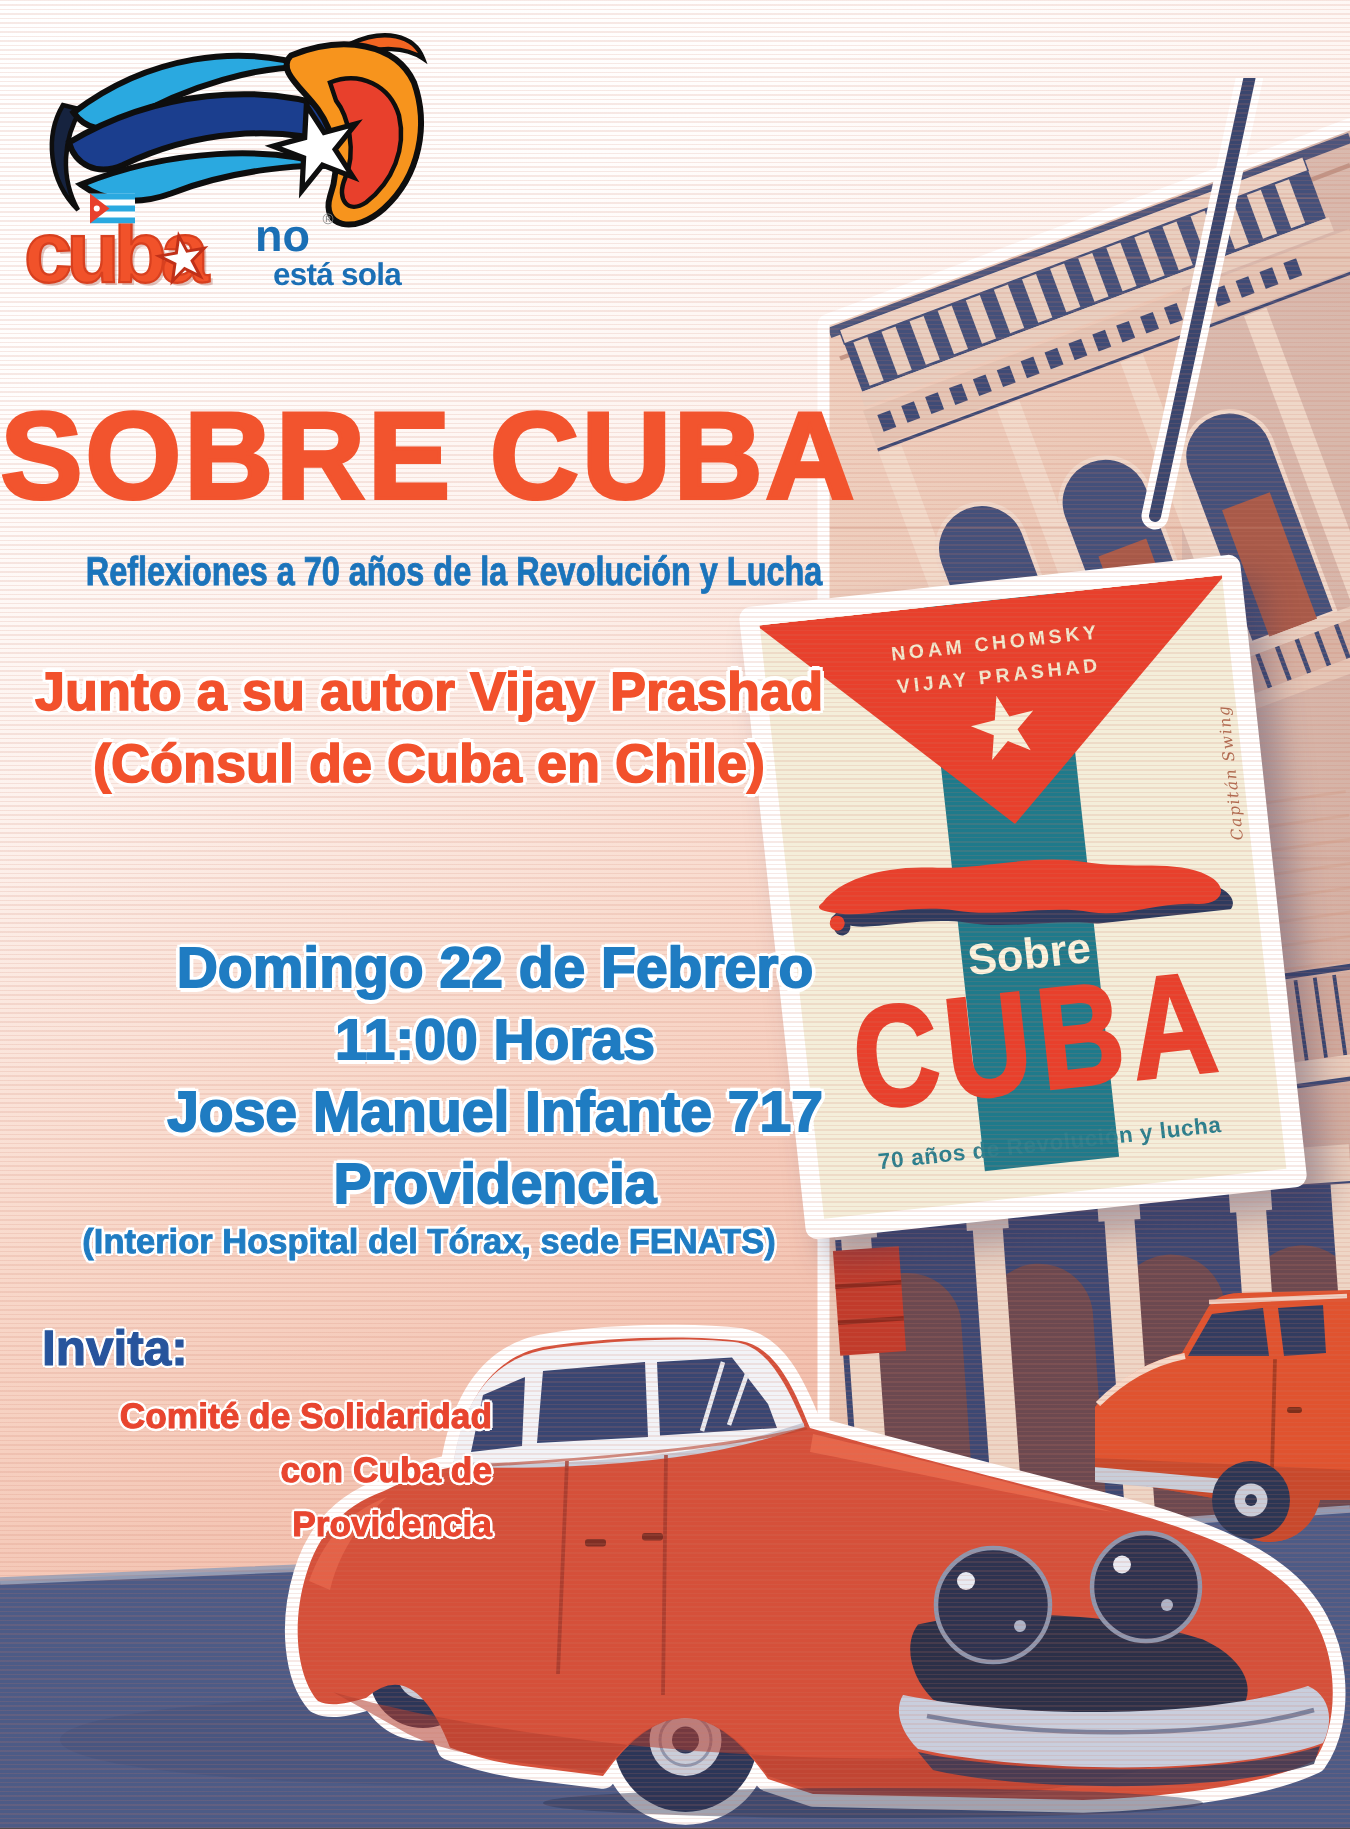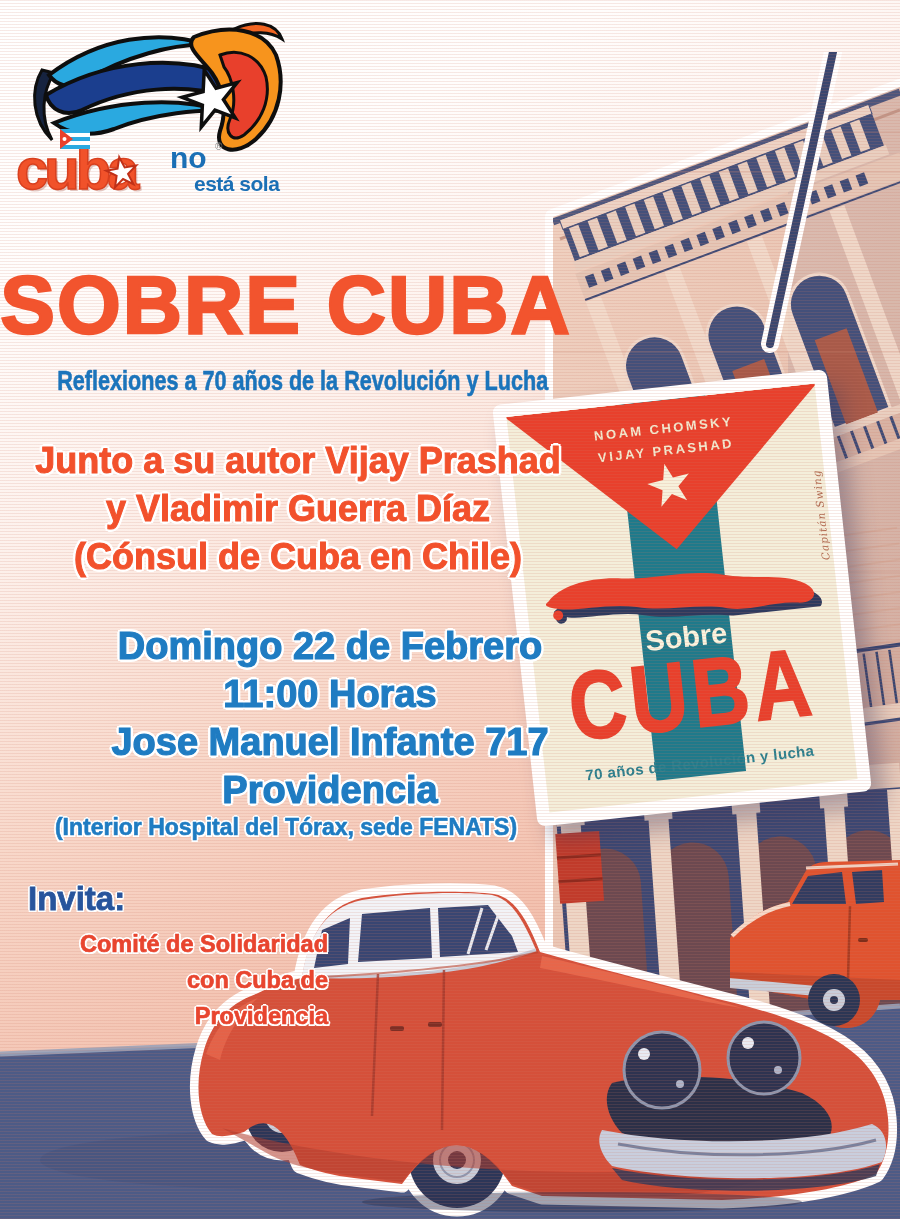--- a/index.html
+++ b/index.html
@@ -7,31 +7,31 @@
     font-family:"Liberation Sans",sans-serif;
     background:linear-gradient(155deg,#ffffff 0%,#fffdfc 18%,#fdf1ec 34%,#f8d8ca 52%,#f3c2b0 70%,#f0b8a5 88%,#efb3a0 100%);}
   .abs{position:absolute;}
   
   .ow2{text-shadow:2px 0 0 #fff,-2px 0 0 #fff,0 2px 0 #fff,0 -2px 0 #fff,1.5px 1.5px 0 #fff,-1.5px 1.5px 0 #fff,1.5px -1.5px 0 #fff,-1.5px -1.5px 0 #fff;}
   .ow3{text-shadow:3px 0 0 #fff,-3px 0 0 #fff,0 3px 0 #fff,0 -3px 0 #fff,2.2px 2.2px 0 #fff,-2.2px 2.2px 0 #fff,2.2px -2.2px 0 #fff,-2.2px -2.2px 0 #fff;}
   .center{left:0;width:572px;text-align:center;}
   .kicker{top:221px;font-size:35px;font-weight:700;color:#1977bd;-webkit-text-stroke:1px #1977bd;letter-spacing:.5px;z-index:20;}
   .big-title{top:264px;font-size:82px;line-height:1;font-weight:900;color:#f2542e;-webkit-text-stroke:2.5px #f2542e;letter-spacing:2px;z-index:20;}
   .subtitle{top:366px;font-size:27px;font-weight:700;color:#1b74bb;white-space:nowrap;transform:scaleX(.8);transform-origin:50% 50%;z-index:20;-webkit-text-stroke:.6px #1b74bb;}
-  .authors{top:437px;font-size:36px;line-height:48px;font-weight:700;color:#f2512c;-webkit-text-stroke:1px #f2512c;z-index:20;margin-left:12px;}
+  .authors{top:437px;font-size:36px;line-height:48px;font-weight:700;color:#f2512c;-webkit-text-stroke:1px #f2512c;z-index:20;}
   .event{top:622px;font-size:38px;line-height:48px;font-weight:700;color:#1f7cc2;-webkit-text-stroke:1.2px #1f7cc2;z-index:20;padding-left:44px;}
   .venue-note{top:814px;font-size:23px;font-weight:700;color:#1f7cc2;-webkit-text-stroke:.6px #1f7cc2;z-index:20;}
   .invita{left:28px;top:880px;font-size:33px;font-weight:700;color:#27549c;-webkit-text-stroke:.8px #27549c;z-index:20;}
   .org{left:28px;top:926px;width:300px;font-size:23.5px;line-height:36px;font-weight:700;color:#e8452f;-webkit-text-stroke:.7px #e8452f;text-align:right;z-index:20;}
   
   .logo{left:10px;top:5px;width:300px;height:205px;z-index:22;}
   .logo-word{position:absolute;left:6px;top:130px;font-size:58px;font-weight:900;letter-spacing:-4px;color:#f1522a;-webkit-text-stroke:1.5px #d8401f;text-shadow:2px 2px 0 rgba(140,30,10,.25);}
   .logo-no{position:absolute;left:160px;top:136px;font-size:30px;font-weight:900;color:#1b6fb5;}
   .logo-tm{position:absolute;left:205px;top:136px;font-size:10px;color:#8a8a8a;}
-  .logo-sola{position:absolute;left:184px;top:167px;font-size:21px;font-weight:900;color:#1b6fb5;letter-spacing:-.5px;}
+  .logo-sola{position:absolute;left:172px;top:167px;font-size:21px;font-weight:900;color:#1b6fb5;letter-spacing:-.5px;}
   
   .book{left:514px;top:386px;width:310px;height:398px;background:#f4eeda;border:13px solid #ffffff;border-radius:8px;
         transform:rotate(-6.2deg);box-shadow:12px 16px 22px rgba(58,54,92,.38);z-index:6;overflow:hidden;}
   .book-stripe{position:absolute;left:50%;margin-left:-45px;width:90px;top:0;bottom:20px;background:#1f7a8b;}
   .book-tri{position:absolute;left:-2px;right:-2px;top:0;height:150px;background:#e8402c;
         clip-path:polygon(0 0,100% 0,50% 100%);}
   .book-authors{position:absolute;top:18px;left:0;width:100%;text-align:center;color:#f2e9cf;font-size:13px;font-weight:700;letter-spacing:2.5px;line-height:22px;}
   .book-star{position:absolute;top:60px;left:50%;margin-left:-27px;}
   .book-island{position:absolute;top:148px;left:10px;}
   .book-sobre{position:absolute;top:222px;left:0;width:100%;text-align:center;color:#fbf4df;font-size:29px;font-weight:700;}
@@ -324,21 +324,20 @@
     <ellipse cx="400" cy="324" rx="220" ry="10" fill="#2c3252" opacity=".45"></ellipse>
   </svg>
 
   <div class="abs scanlines"></div>
 
   <div class="abs center big-title">SOBRE CUBA</div>
   <div class="abs center subtitle">Reflexiones a 70 años de la Revolución y Lucha</div>
 
   <div class="abs center authors ow3">
     <div>Junto a su autor Vijay Prashad</div>
-    <div>y Vladimir Guerra Díaz</div>
     <div>(Cónsul de Cuba en Chile)</div>
   </div>
 
   <div class="abs center event ow3">
     <div>Domingo 22 de Febrero</div>
     <div>11:00 Horas</div>
     <div>Jose Manuel Infante 717</div>
     <div>Providencia</div>
   </div>
   <div class="abs center venue-note ow2">(Interior Hospital del Tórax, sede FENATS)</div>

